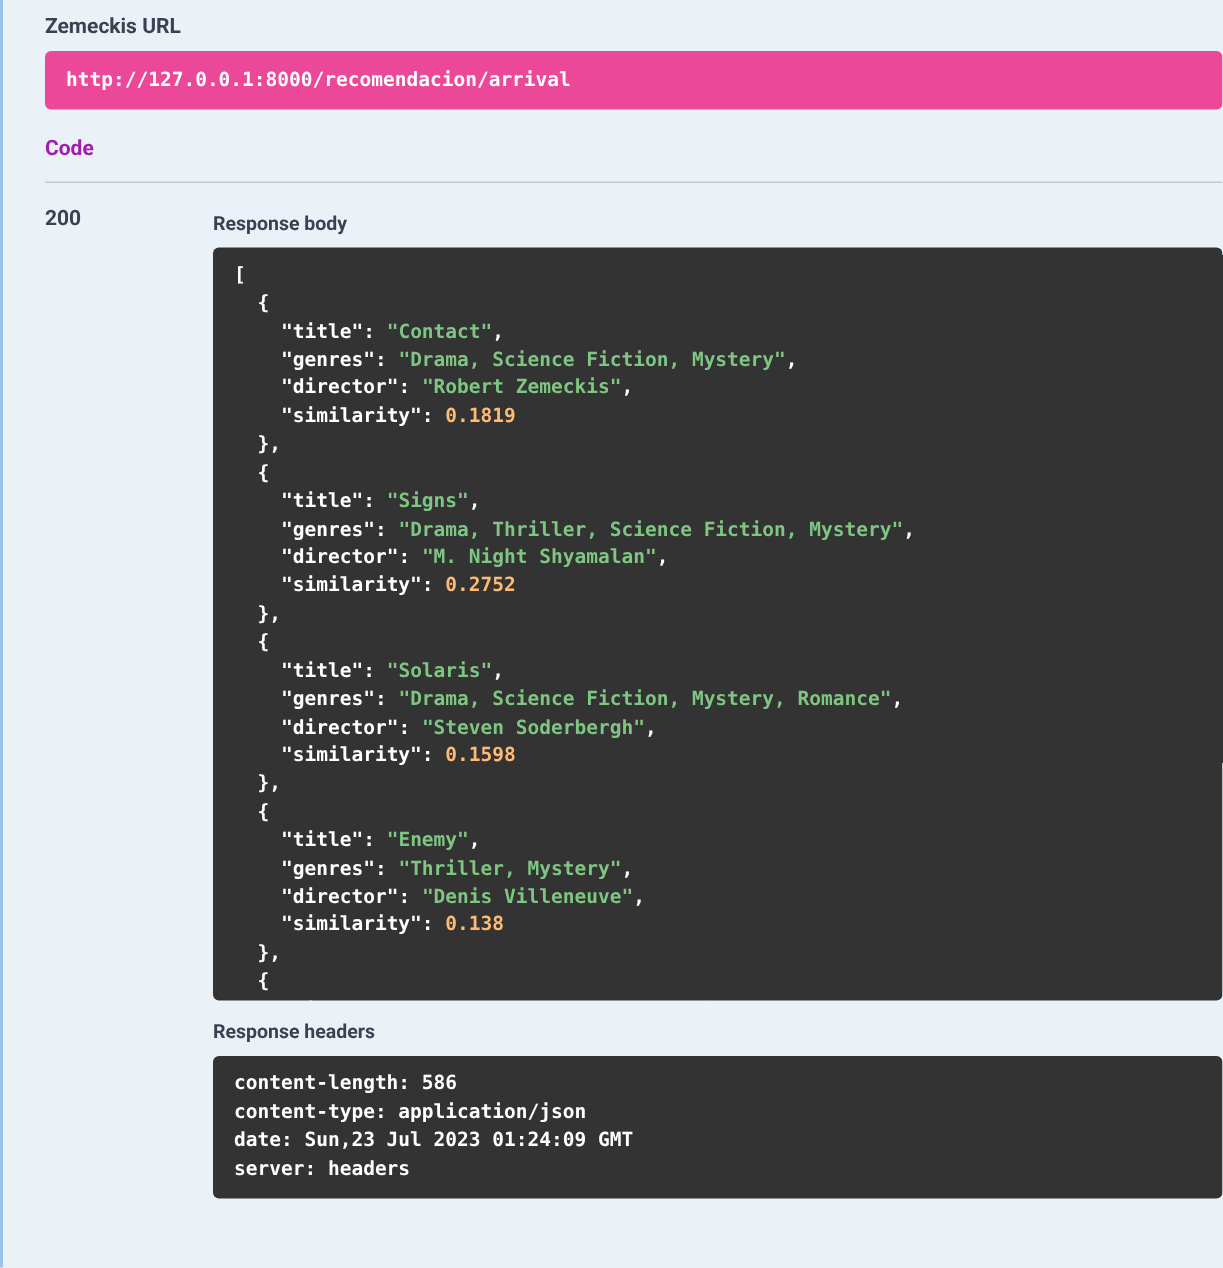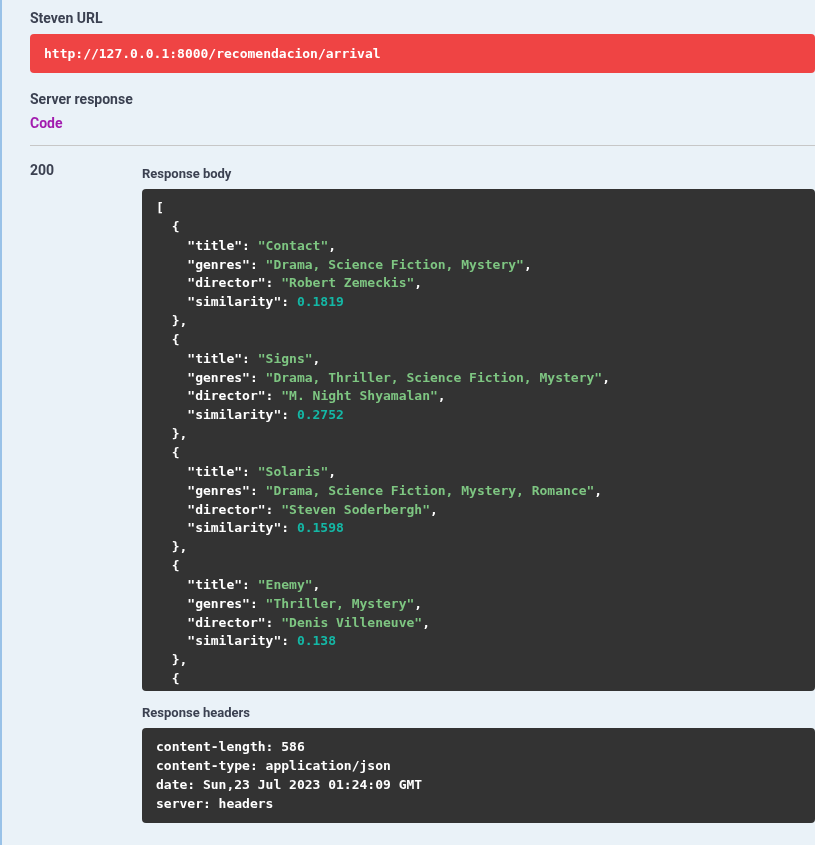--- a/index.html
+++ b/index.html
@@ -16,21 +16,21 @@
   .content {
     padding: 0 0 0 28px;
   }
   .section-label {
     font-size: 14px;
     font-weight: 700;
     color: #3b4151;
     margin: 10px 0 8px 0;
   }
   .url-block {
-    background: #ef4444;
+    background: #ec4899;
     color: #ffffff;
     border-radius: 4px;
     padding: 12px 14px;
     font-family: Consolas, Monaco, monospace;
     font-size: 13px;
     font-weight: 700;
     margin-bottom: 18px;
     margin-right: 0;
   }
   .columns {
@@ -77,30 +77,29 @@
     line-height: 1.45;
     white-space: pre;
     overflow: hidden;
     margin-bottom: 14px;
   }
   .code-block.response {
     height: 502px;
   }
   .k { color: #ffffff; }           
   .s { color: #7ec682; }           
-  .n { color: #14b8a6; }           
+  .n { color: #fdba74; }           
 </style>
 </head>
 <body>
 
 <div class="content">
-  <div class="section-label">Steven URL</div>
+  <div class="section-label">Zemeckis URL</div>
   <div class="url-block">http://127.0.0.1:8000/recomendacion/arrival</div>
 
-  <div class="section-label">Server response</div>
 
   <div class="columns">
     <div class="col-code">
       <div class="col-header">Code</div>
     </div>
   </div>
   <hr class="hr">
 
   <div class="columns">
     <div class="col-code">

